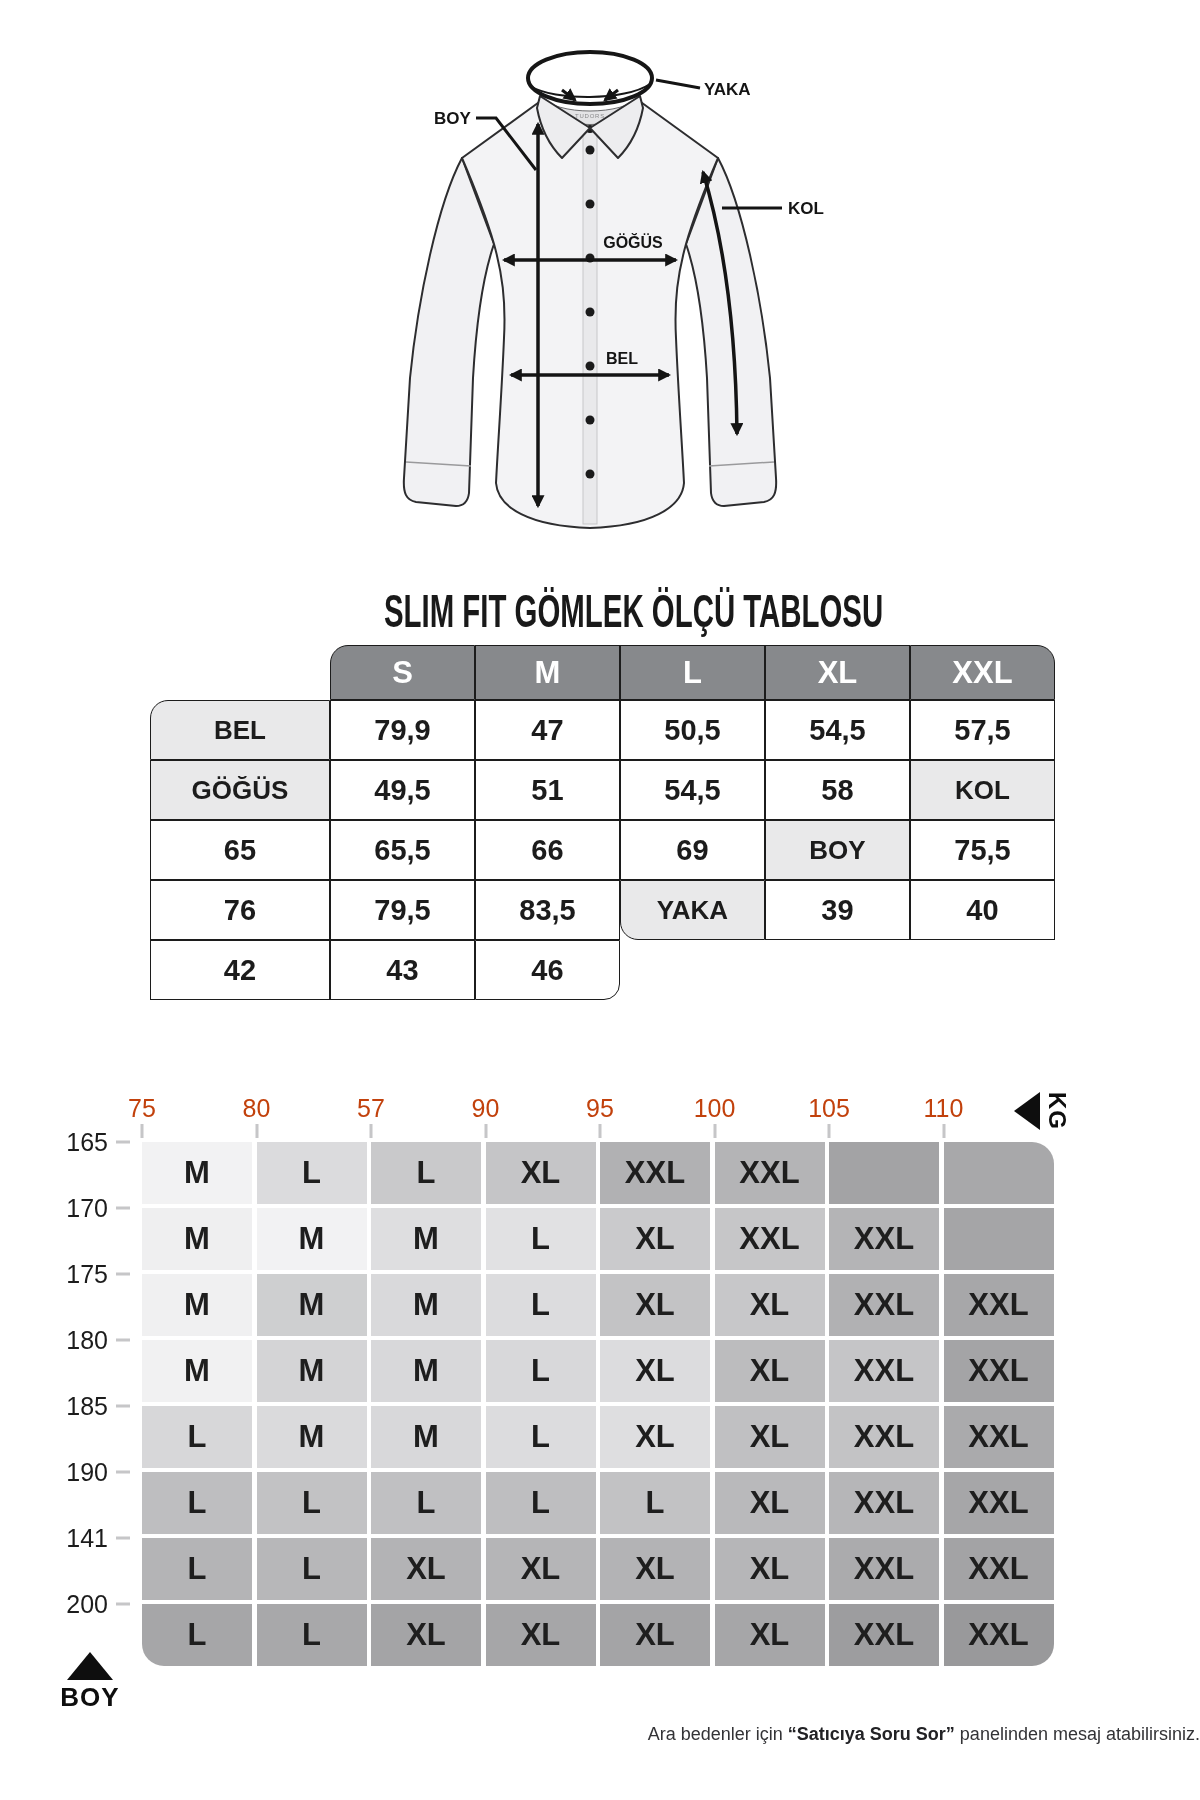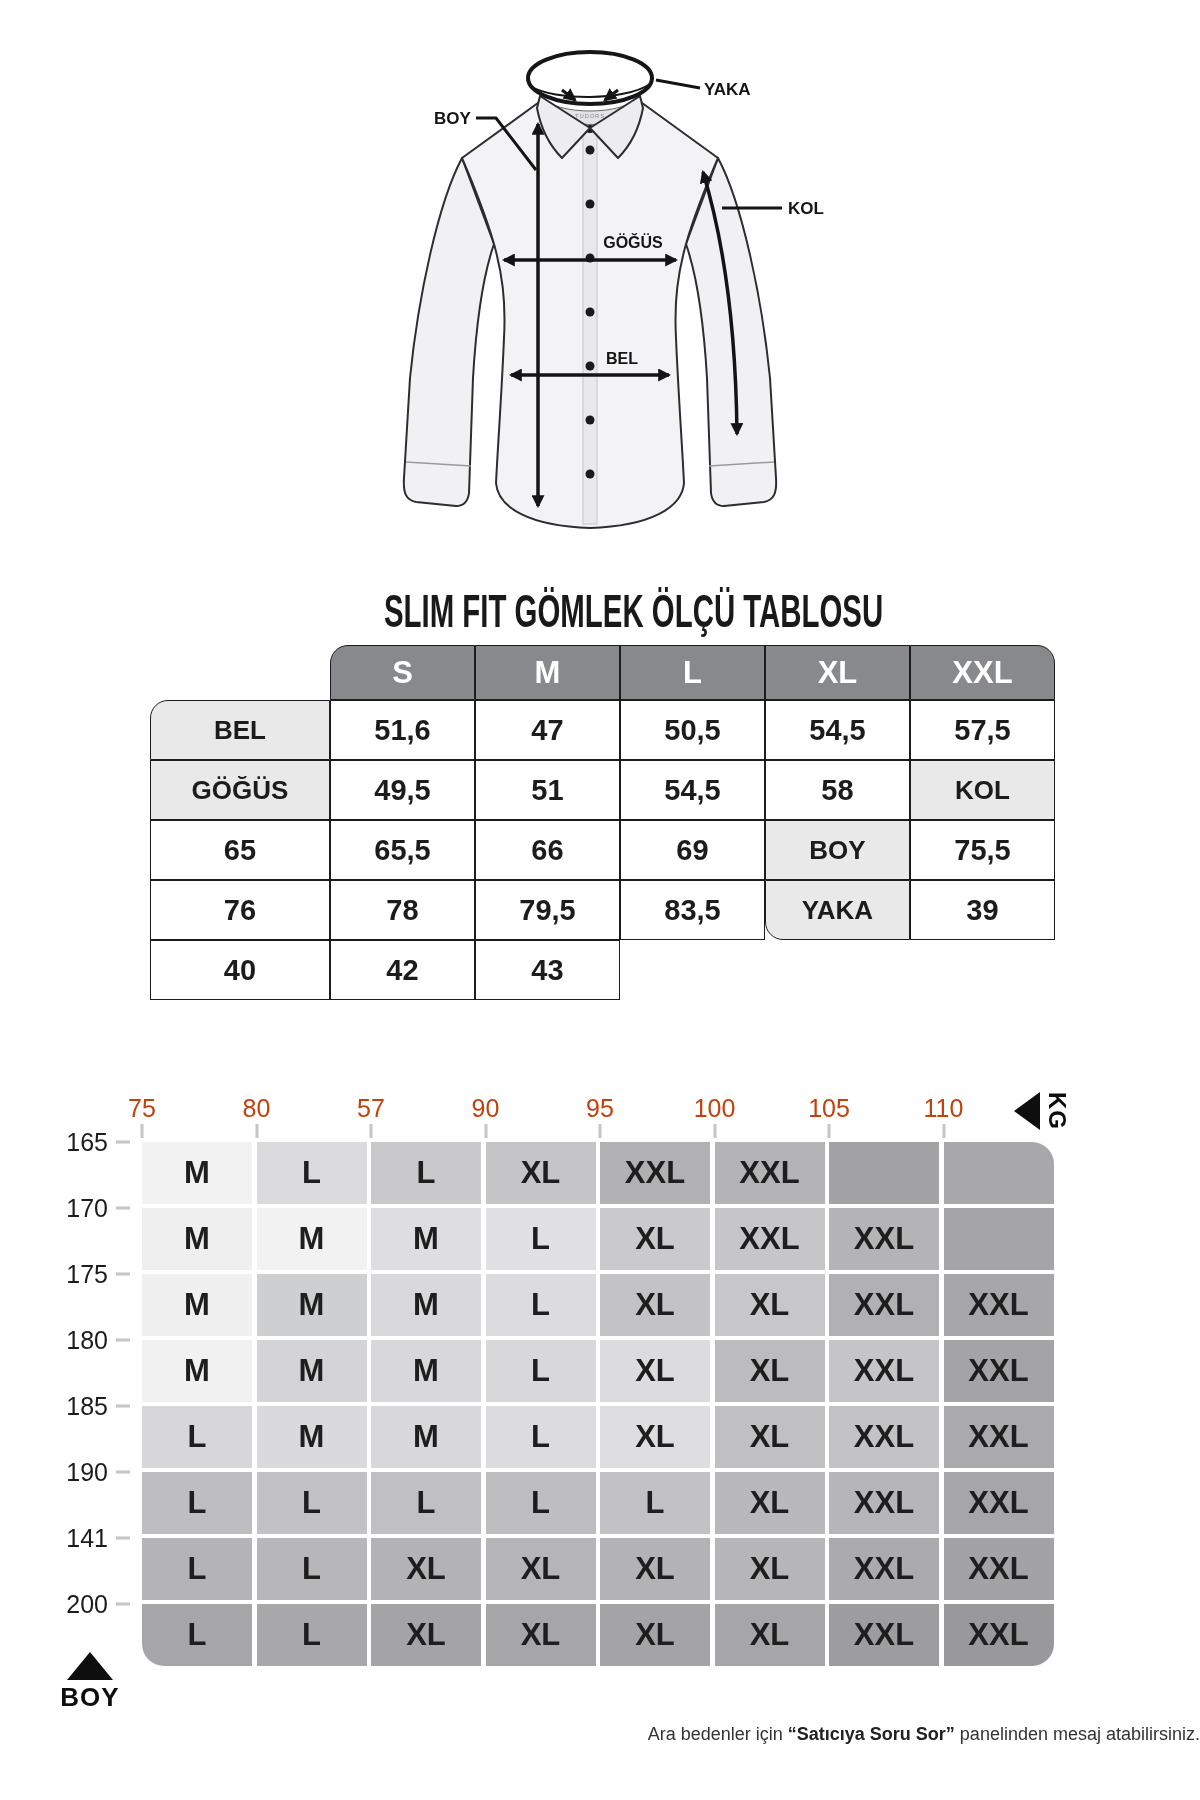--- a/index.html
+++ b/index.html
@@ -143,46 +143,46 @@
   </div>
 
   <div id="size-table" style="--hdr: #87898c; --lbl: #e9e9ea;">
       <div class="t1-corner"></div>
       <div class="t1-h first">S</div>
       <div class="t1-h">M</div>
       <div class="t1-h">L</div>
       <div class="t1-h">XL</div>
       <div class="t1-h last">XXL</div>
       <div class="t1-l first">BEL</div>
-      <div class="t1-v">51,6</div>
+      <div class="t1-v">79,9</div>
       <div class="t1-v">47</div>
       <div class="t1-v">50,5</div>
       <div class="t1-v">54,5</div>
       <div class="t1-v">57,5</div>
       <div class="t1-l">GÖĞÜS</div>
       <div class="t1-v">49,5</div>
       <div class="t1-v">51</div>
       <div class="t1-v">54,5</div>
       <div class="t1-v">58</div>
       <div class="t1-l">KOL</div>
       <div class="t1-v">65</div>
       <div class="t1-v">65,5</div>
       <div class="t1-v">66</div>
       <div class="t1-v">69</div>
       <div class="t1-l">BOY</div>
       <div class="t1-v">75,5</div>
       <div class="t1-v">76</div>
-      <div class="t1-v">78</div>
       <div class="t1-v">79,5</div>
       <div class="t1-v">83,5</div>
       <div class="t1-l last">YAKA</div>
       <div class="t1-v">39</div>
       <div class="t1-v">40</div>
       <div class="t1-v">42</div>
       <div class="t1-v">43</div>
+      <div class="t1-v br">46</div>
     </div>
 
   <div id="fit-grid">
       <div class="fg-cell" style="background: rgb(242, 242, 243);">M</div>
       <div class="fg-cell" style="background: rgb(219, 219, 221);">L</div>
       <div class="fg-cell" style="background: rgb(201, 201, 203);">L</div>
       <div class="fg-cell" style="background: rgb(197, 197, 199);">XL</div>
       <div class="fg-cell" style="background: rgb(177, 177, 179);">XXL</div>
       <div class="fg-cell" style="background: rgb(180, 180, 182);">XXL</div>
       <div class="fg-cell" style="background: rgb(163, 163, 165);"></div>

